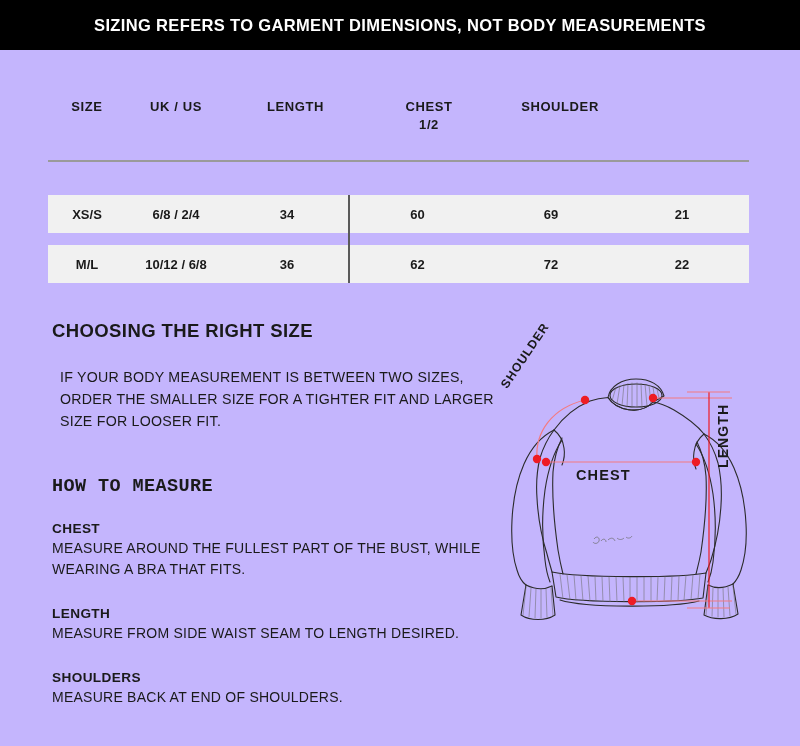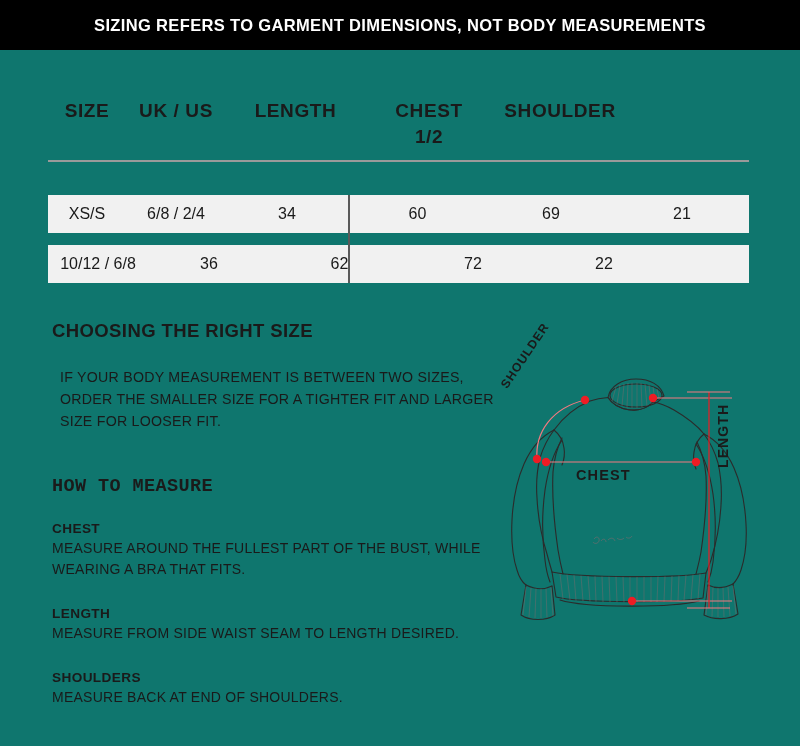--- a/index.html
+++ b/index.html
@@ -6,21 +6,21 @@
   * { box-sizing: border-box; }
   html, body {
     margin: 0; padding: 0;
     width: 800px; height: 746px;
     background: #ffffff;
     font-family: "Liberation Sans", "DejaVu Sans", sans-serif;
     color: #1a1a1a;
     overflow: hidden;
   }
 
-  .page { position: relative; width: 800px; height: 746px; background:#0f766e; }
+  .page { position: relative; width: 800px; height: 746px; background:#c4b5fd; }
 
   
   .banner {
     position: absolute; left: 0; top: 0;
     width: 800px; height: 50px;
     background: #000000;
     display: flex; align-items: center; justify-content: center;
   }
   .banner-text {
     color: #ffffff;
@@ -31,21 +31,21 @@
     white-space: nowrap;
   }
 
   
   .table-wrap { position: absolute; left: 48px; top: 88px; width: 701px; }
 
   .t-row { display: flex; width: 701px; }
 
   .t-head { height: 56px; }
   .t-head .cell {
-    font-size: 19px; font-weight: 700; letter-spacing: 0.6px;
+    font-size: 13px; font-weight: 700; letter-spacing: 0.6px;
     display: flex; flex-direction: column;
     align-items: center; justify-content: flex-start;
     padding-top: 10px; line-height: 1.35;
   }
   .t-head .cell .sub { font-weight: 700; }
 
   .head-rule {
     position: absolute; left: 0; top: 72px;
     width: 701px; height: 2px; background: #9a9a9a;
   }
@@ -54,21 +54,21 @@
 
   .data-row {
     position: absolute; left: 0; width: 701px; height: 38px;
     background: #f1f1f1;
     display: flex; align-items: center;
   }
   .data-row.r0 { top: 0px; }
   .data-row.r1 { top: 50px; }
 
   .data-row .cell {
-    font-size: 16px; font-weight: 400;
+    font-size: 13px; font-weight: 700;
     display: flex; align-items: center; justify-content: center;
     height: 100%;
   }
 
   
   .c-size     { width: 78px; }
   .c-ukus     { width: 100px; }
   .c-europe   { width: 122px; }
   .c-length   { width: 139px; }
   .c-chest    { width: 128px; }
@@ -165,20 +165,21 @@
       <div class="data-row r0">
         <div class="cell c-size">XS/S</div>
         <div class="cell c-ukus">6/8 / 2/4</div>
         <div class="cell c-europe">34</div>
         <div class="cell c-length">60</div>
         <div class="cell c-chest">69</div>
         <div class="cell c-shoulder">21</div>
       </div>
 
       <div class="data-row r1">
+        <div class="cell c-size">M/L</div>
         <div class="cell c-ukus">10/12 / 6/8</div>
         <div class="cell c-europe">36</div>
         <div class="cell c-length">62</div>
         <div class="cell c-chest">72</div>
         <div class="cell c-shoulder">22</div>
       </div>
 
       <div class="v-divider"></div>
     </div>
   </div>

